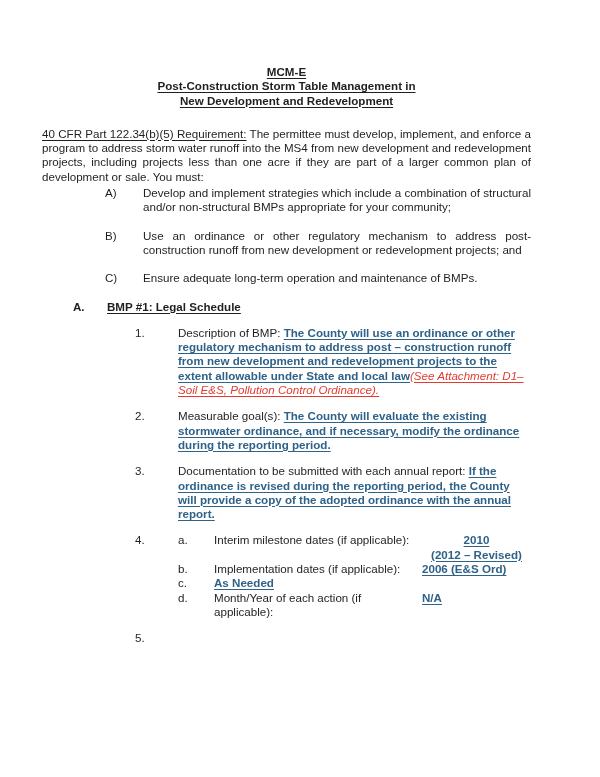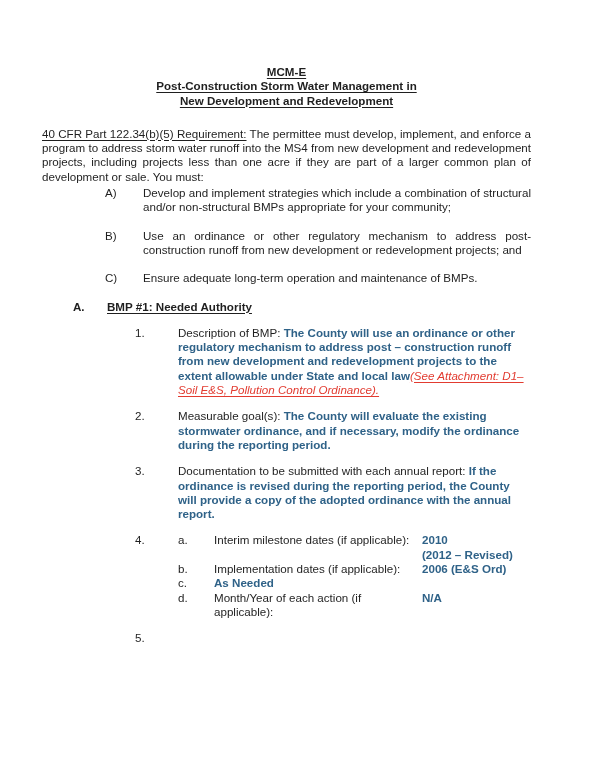--- a/index.html
+++ b/index.html
@@ -17,35 +17,35 @@
   .req-row{display:flex;margin-left:63px;margin-bottom:14px;}
   .req-label{width:38px;flex-shrink:0;}
   .req-text{flex:1;text-align:justify;}
   .see-table{font-weight:bold;margin-left:27px;margin-top:18px;margin-bottom:27px;}
   .section-head{display:flex;margin-left:31px;font-weight:bold;margin-bottom:12px;}
   .section-label{width:34px;flex-shrink:0;}
   .section-title{text-decoration:underline;text-underline-offset:2px;}
   .item-row{display:flex;margin-left:93px;margin-bottom:12px;}
   .item-num{width:43px;flex-shrink:0;}
   .item-body{flex:1;}
-  .blue{color:#2f6288;font-weight:bold;text-underline-offset:2px;text-decoration-color:#2f6288;}
+  .blue{color:#2f6288;font-weight:bold;text-decoration:underline;text-underline-offset:2px;text-decoration-color:#2f6288;text-align:center;}
   .red{color:#e23b30;font-style:italic;text-decoration:underline;text-underline-offset:2px;text-decoration-color:#e23b30;}
   .sched-row{display:flex;}
   .s-letter{width:36px;flex-shrink:0;}
   .s-label{width:208px;flex-shrink:0;}
   .s-value{flex:1;}
 </style>
 </head>
 <body>
 
 <div class="doc">
 
   <div class="title-block">
     <div><span>MCM-E</span></div>
-    <div><span>Post-Construction Storm Water Management in</span></div>
+    <div><span>Post-Construction Storm Table Management in</span></div>
     <div><span>New Development and Redevelopment</span></div>
   </div>
 
   <p class="intro"><span class="u">40 CFR Part 122.34(b)(5) Requirement:</span><span> The permittee must develop, implement, and enforce a program to address storm water runoff into the MS4 from new development and redevelopment projects, including projects less than one acre if they are part of a larger common plan of development or sale.  You must:</span></p>
 
   <div class="req-row">
     <div class="req-label">A)</div>
     <div class="req-text">Develop and implement strategies which include a combination of structural and/or non-structural BMPs appropriate for your community;</div>
   </div>
 
@@ -55,21 +55,21 @@
   </div>
 
   <div class="req-row">
     <div class="req-label">C)</div>
     <div class="req-text">Ensure adequate long-term operation and maintenance of BMPs.</div>
   </div>
 
 
   <div class="section-head">
     <div class="section-label">A.</div>
-    <div class="section-title">BMP #1: Needed Authority</div>
+    <div class="section-title">BMP #1: Legal Schedule</div>
   </div>
 
   <div class="item-row">
     <div class="item-num">1.</div>
     <div class="item-body"><span>Description of BMP: </span><span class="blue">The County will use an ordinance or other regulatory mechanism to address post – construction runoff from new development and redevelopment projects to the extent allowable under State and local law</span><span class="red">(See Attachment: D1–Soil E&amp;S, Pollution Control Ordinance).</span></div>
   </div>
 
   <div class="item-row">
     <div class="item-num">2.</div>
     <div class="item-body"><span>Measurable goal(s): </span><span class="blue">The County will evaluate the existing stormwater ordinance, and if necessary, modify the ordinance during the reporting period.</span></div>

